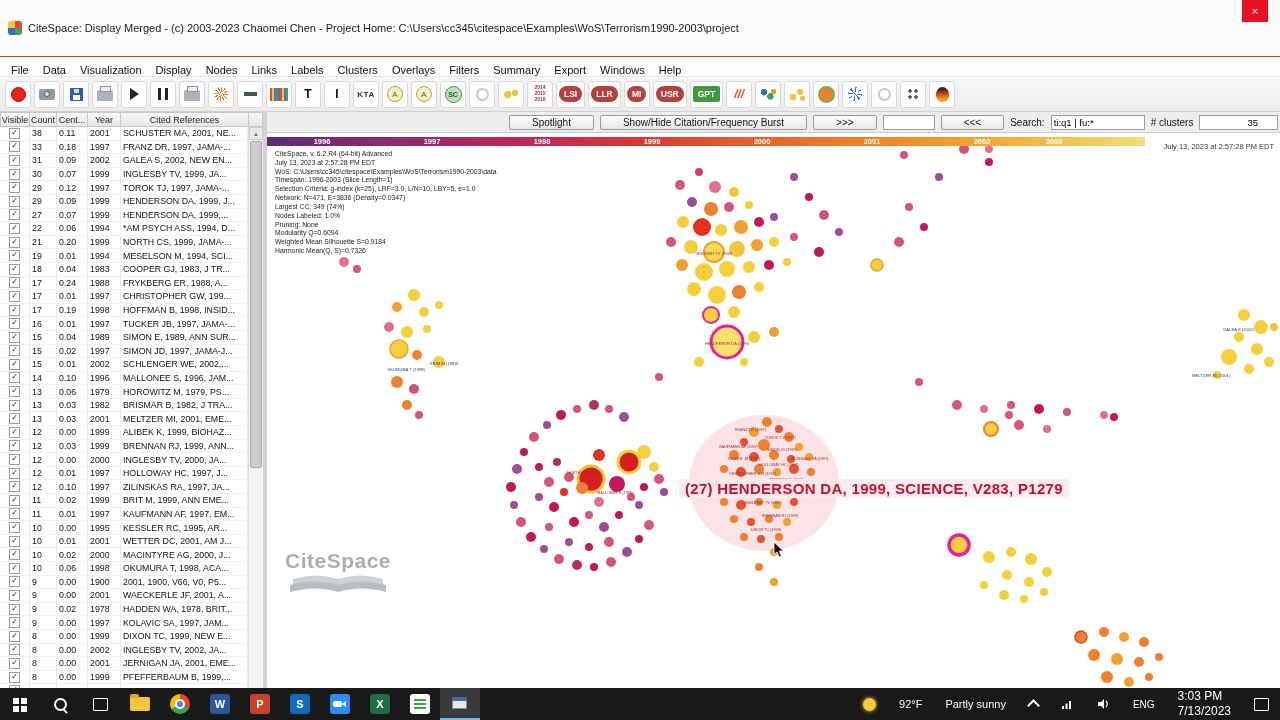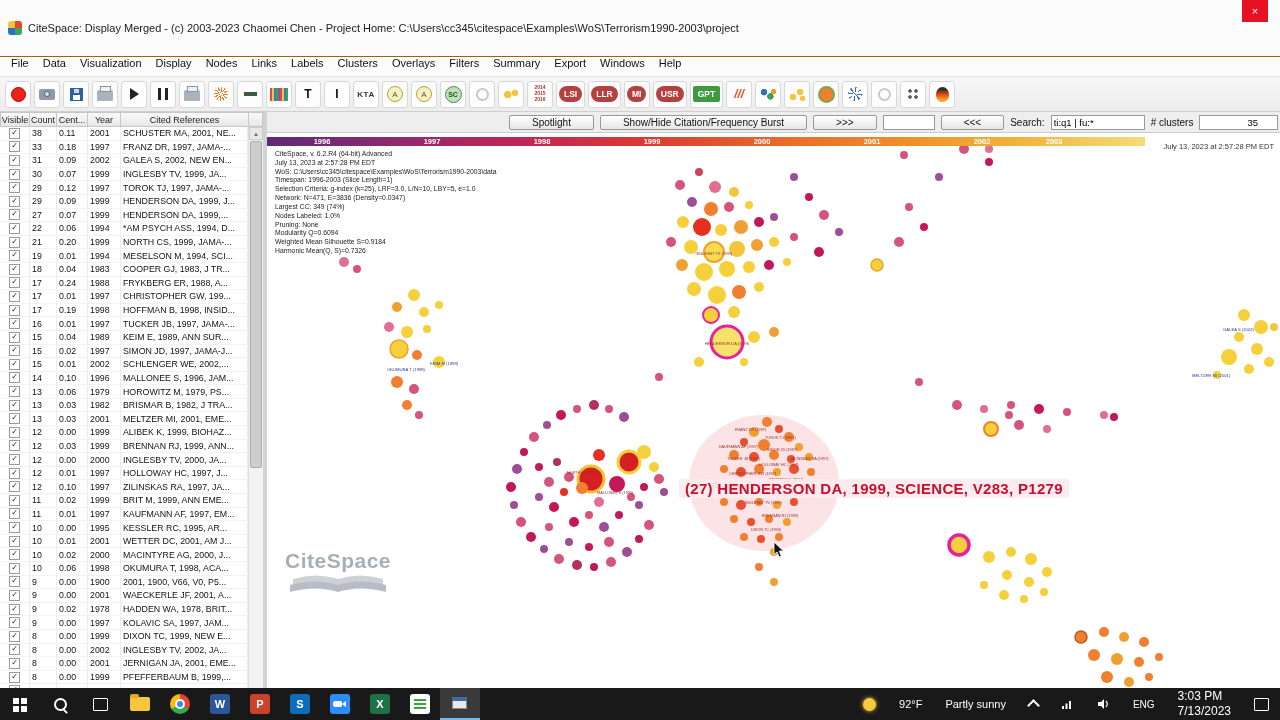--- a/index.html
+++ b/index.html
@@ -3,21 +3,21 @@
 <meta charset="utf-8">
 <style>
   html,body{margin:0;padding:0;background:#000}
   .app{position:relative;width:1280px;height:720px;background:#fff;font-family:"Liberation Sans",sans-serif;overflow:hidden}
   
   .titlebar{height:24px;display:flex;align-items:center;gap:6px;padding:16px 8px;background:#fbfbfb;border-bottom:1px solid #a16207;position:relative}
   .app-icon{width:14px;height:14px;border-radius:3px;background:conic-gradient(#e8452c 0 90deg,#3aa35c 90deg 180deg,#2d6fc2 180deg 270deg,#f5c53a 270deg 360deg)}
   .title-text{font-size:11px;color:#1a1a1a;white-space:nowrap}
   .close-btn{position:absolute;right:12px;top:0;width:26px;height:22px;background:#e81123;color:#fff;font-size:11px;display:flex;align-items:center;justify-content:center}
   
-  .menubar{height:19px;display:flex;align-items:flex-start;background:#fcfcfc;border-bottom:1px solid #e4e4e4;padding-left:4px}
+  .menubar{height:19px;display:flex;align-items:flex-end;background:#fcfcfc;border-bottom:1px solid #e4e4e4;padding-left:4px}
   .menu-item{font-size:11px;color:#111;padding:0 7px;cursor:default}
   
   .toolbar{height:34px;display:flex;align-items:center;gap:3px;padding:0 5px;background:linear-gradient(#f7f7f7,#ececec);border-bottom:1px solid #cfcfcf}
   .tb-btn{min-width:26px;height:27px;display:flex;align-items:center;justify-content:center;background:#fdfdfd;border:1px solid #d8d8d8;border-radius:3px;padding:0 2px;box-sizing:border-box}
   .tbi{display:flex;align-items:center;justify-content:center}
   .i-record{width:13px;height:13px;border-radius:50%;background:#e8231a;border:1px solid #b00}
   .i-cam{width:16px;height:11px;background:#8f9aa6;border-radius:2px;position:relative}
   .i-cam::after{content:"";position:absolute;left:5px;top:2px;width:6px;height:6px;border-radius:50%;background:#dfe6ee;border:1px solid #55606c;box-sizing:border-box}
   .i-save{width:13px;height:13px;background:#2f5fa3;position:relative}
   .i-save::before{content:"";position:absolute;left:4px;top:1px;width:5px;height:4px;background:#cfd8e8}
@@ -397,21 +397,21 @@
               <span class="tc w-year">1997</span>
               <span class="tc w-ref">TUCKER JB, 1997, JAMA-...</span>
             </div>
             <div class="trow">
               <span class="tc tcv w-vis">
                 <span class="cb">✓</span>
               </span>
               <span class="tc w-count">15</span>
               <span class="tc w-cent">0.04</span>
               <span class="tc w-year">1989</span>
-              <span class="tc w-ref">KEIM E, 1989, ANN SUR...</span>
+              <span class="tc w-ref">SIMON E, 1989, ANN SUR...</span>
             </div>
             <div class="trow">
               <span class="tc tcv w-vis">
                 <span class="cb">✓</span>
               </span>
               <span class="tc w-count">15</span>
               <span class="tc w-cent">0.02</span>
               <span class="tc w-year">1997</span>
               <span class="tc w-ref">SIMON JD, 1997, JAMA-J...</span>
             </div>

